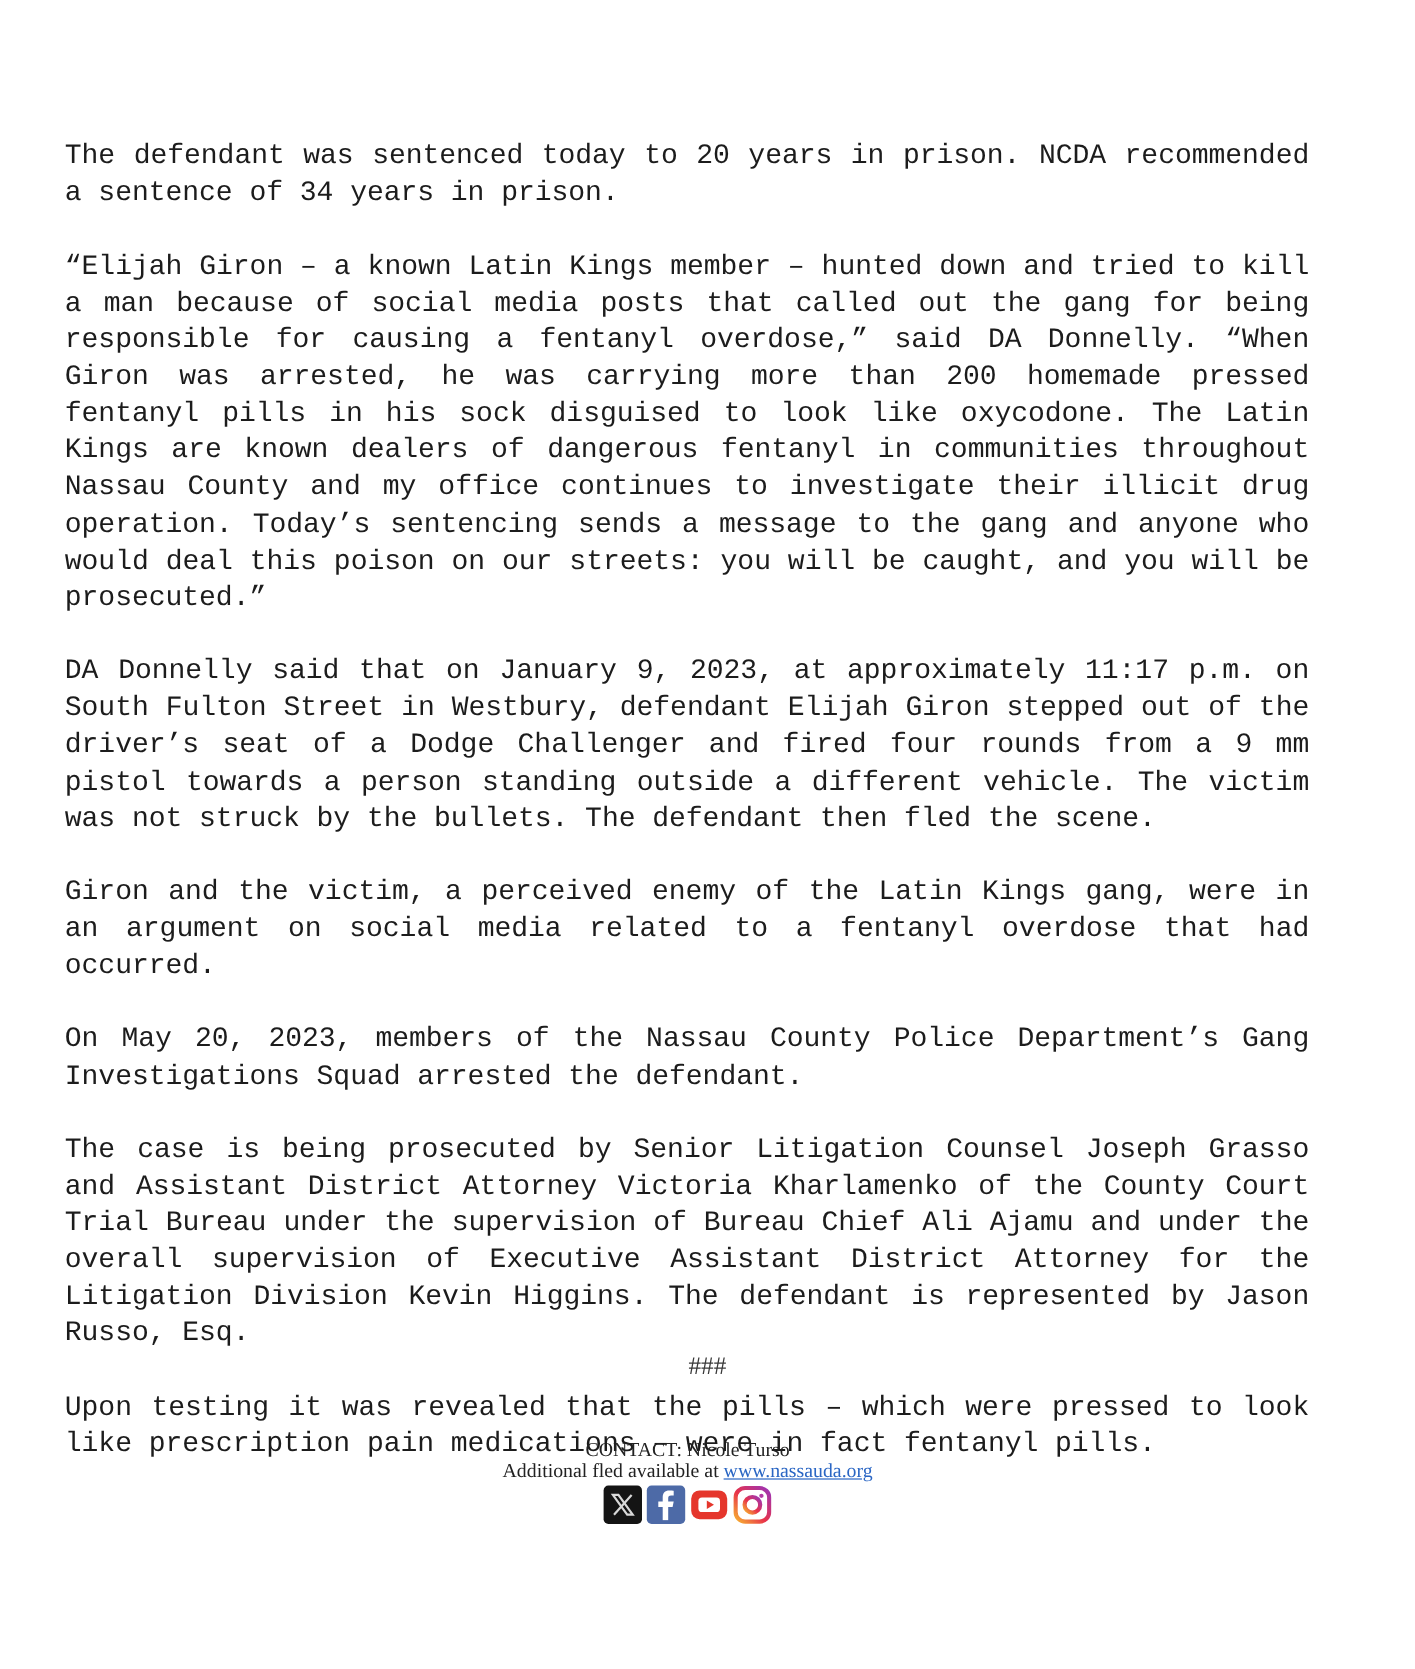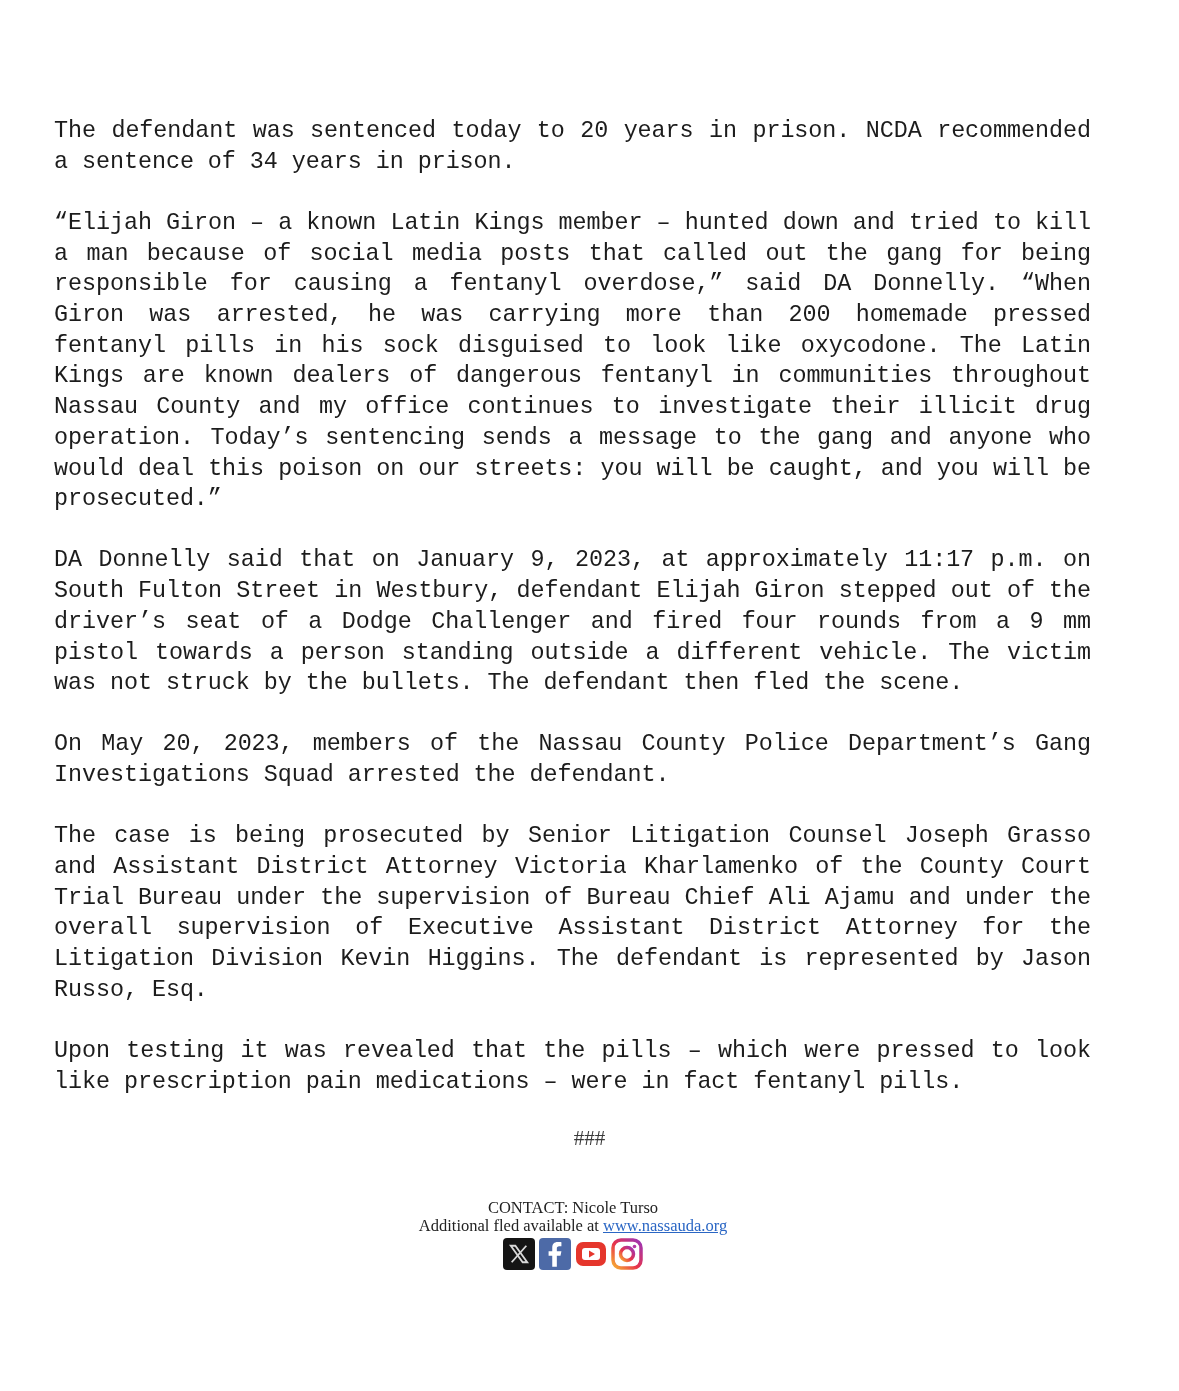--- a/index.html
+++ b/index.html
@@ -38,20 +38,21 @@
     .yt-ico { background: #ffffff; }
     .ig-ico { background: #ffffff; }
   </style>
 </head>
 <body>
 
 <div class="content">
   <p class="para">The defendant was sentenced today to 20 years in prison. NCDA recommended a sentence of 34 years in prison.</p>
   <p class="para">“Elijah Giron – a known Latin Kings member – hunted down and tried to kill a man because of social media posts that called out the gang for being responsible for causing a fentanyl overdose,” said DA Donnelly. “When Giron was arrested, he was carrying more than 200 homemade pressed fentanyl pills in his sock disguised to look like oxycodone. The Latin Kings are known dealers of dangerous fentanyl in communities throughout Nassau County and my office continues to investigate their illicit drug operation. Today’s sentencing sends a message to the gang and anyone who would deal this poison on our streets: you will be caught, and you will be prosecuted.”</p>
   <p class="para">DA Donnelly said that on January 9, 2023, at approximately 11:17 p.m. on South Fulton Street in Westbury, defendant Elijah Giron stepped out of the driver’s seat of a Dodge Challenger and fired four rounds from a 9 mm pistol towards a person standing outside a different vehicle. The victim was not struck by the bullets. The defendant then fled the scene.</p>
+  <p class="para">Giron and the victim, a perceived enemy of the Latin Kings gang, were in an argument on social media related to a fentanyl overdose that had occurred.</p>
   <p class="para">On May 20, 2023, members of the Nassau County Police Department’s Gang Investigations Squad arrested the defendant.</p>
   <p class="para">The case is being prosecuted by Senior Litigation Counsel Joseph Grasso and Assistant District Attorney Victoria Kharlamenko of the County Court Trial Bureau under the supervision of Bureau Chief Ali Ajamu and under the overall supervision of Executive Assistant District Attorney for the Litigation Division Kevin Higgins. The defendant is represented by Jason Russo, Esq.</p>
   <p class="para">Upon testing it was revealed that the pills – which were pressed to look like prescription pain medications – were in fact fentanyl pills.</p>
 </div>
 
 <p class="sep">###</p>
 
 <div class="footer">
   <div>CONTACT: Nicole Turso</div>
   <div>

